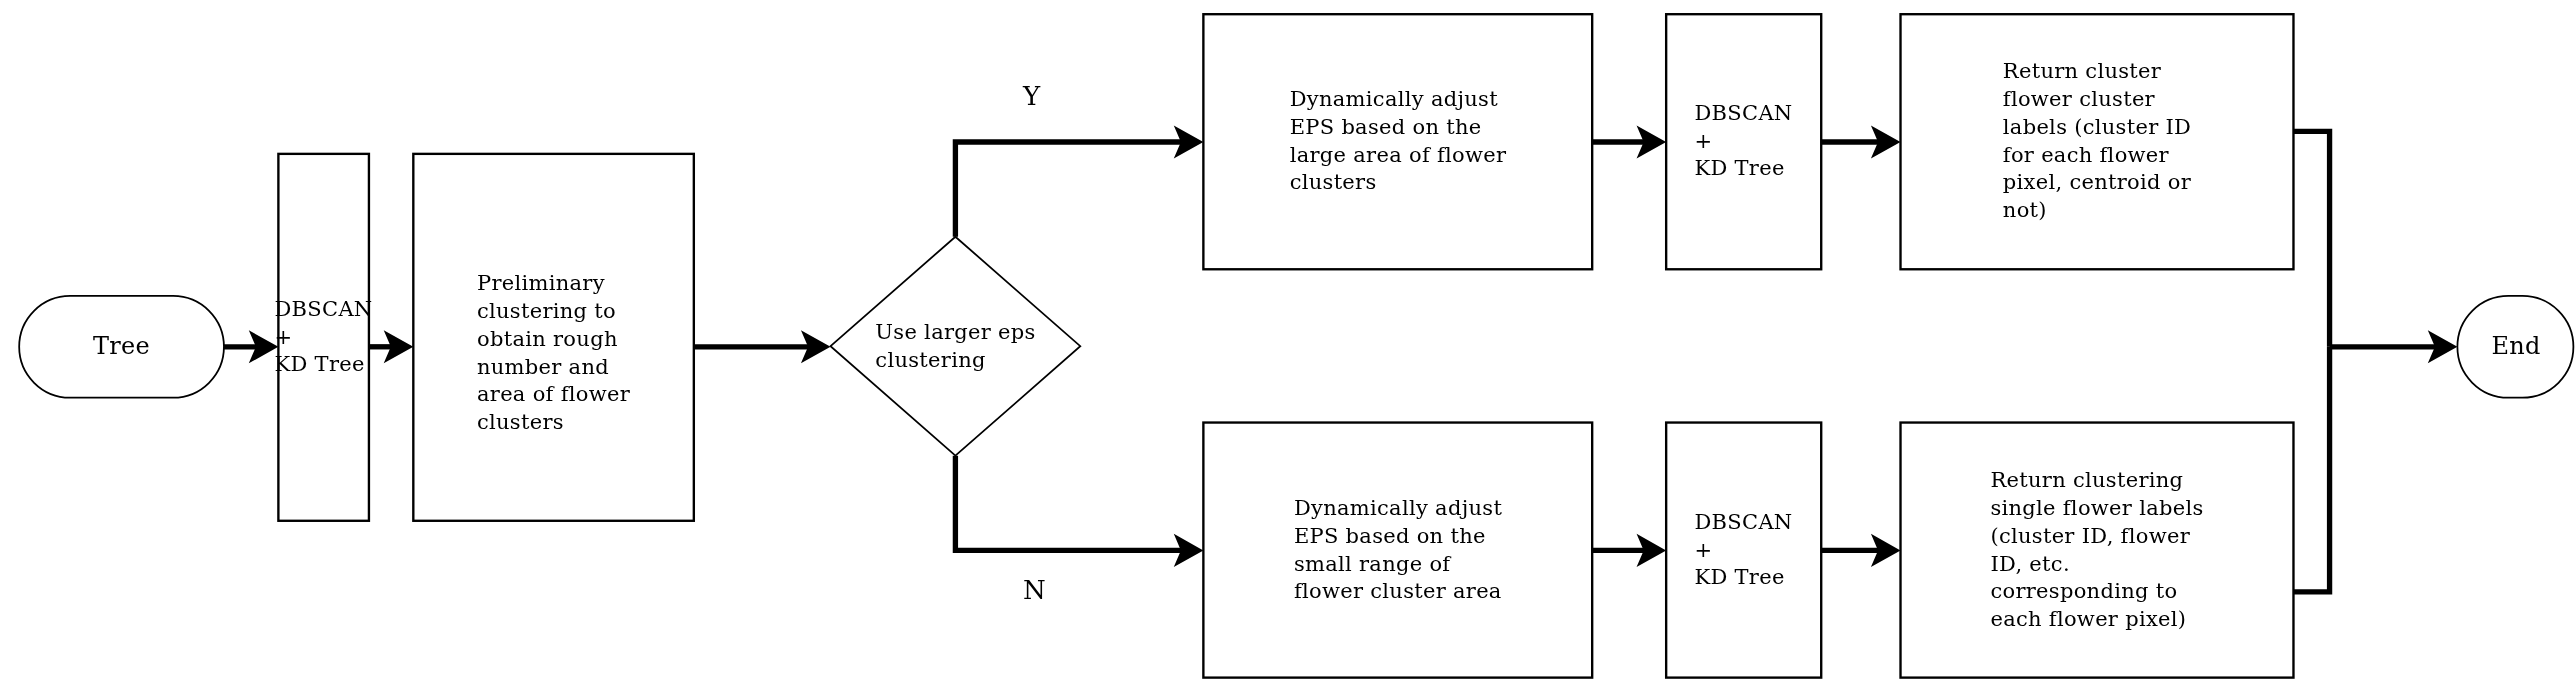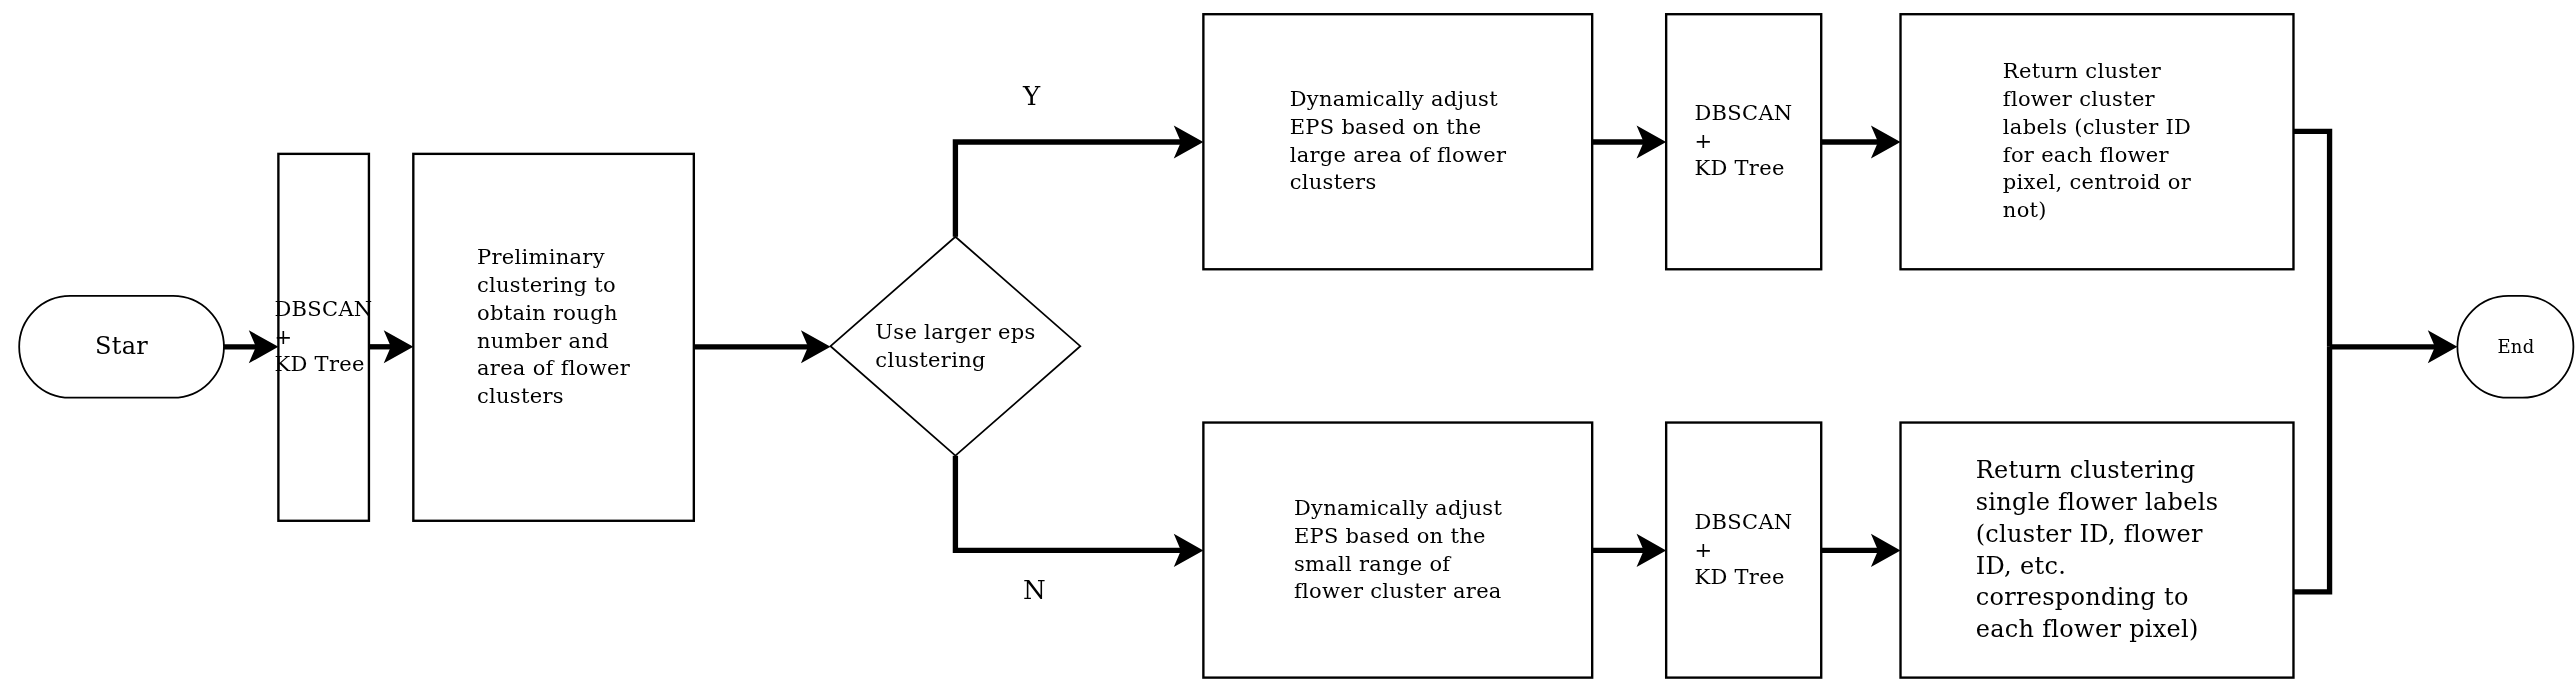--- a/index.html
+++ b/index.html
@@ -144,27 +144,27 @@
 
     <g>
       <polyline class="edge-line" points="3875,222 3936,222 3936,586"></polyline>
       <polyline class="edge-line" points="3875,1000 3936,1000 3936,586"></polyline>
       <line class="edge-line" x1="3936" y1="586" x2="4122" y2="586"></line>
       <polygon class="arrow-head" points="4152,586 4102,558 4114,586 4102,614"></polygon>
     </g>
 
   </svg>
 
-  <div class="node-label" style="left:19px; top:296px; width:205px; height:102px; font-size:24px;">Star</div>
+  <div class="node-label" style="left:19px; top:296px; width:205px; height:102px; font-size:24px;">Tree</div>
 
   <div class="node-label label-mono" style="left:278px; top:154px; width:91px; height:367px; font-size:21px;">DBSCAN
 +
 KD Tree</div>
 
-  <div class="node-label label-mono" style="left:417px; top:144px; width:273px; height:367px; font-size:21px;">Preliminary
+  <div class="node-label label-mono" style="left:417px; top:170px; width:273px; height:367px; font-size:21px;">Preliminary
 clustering to
 obtain rough
 number and
 area of flower
 clusters</div>
 
   <div class="node-label label-mono" style="left:849px; top:296px; width:213px; height:102px; font-size:21px;">Use larger eps
 clustering</div>
 
   <div class="node-label label-mono" style="left:1207px; top:14px; width:382px; height:255px; font-size:21px;">Dynamically adjust
@@ -185,27 +185,27 @@
 
   <div class="node-label label-mono" style="left:1207px; top:423px; width:382px; height:255px; font-size:21px;">Dynamically adjust
 EPS based on the
 small range of
 flower cluster area</div>
 
   <div class="node-label label-mono" style="left:1666px; top:423px; width:155px; height:255px; font-size:21px;">DBSCAN
 +
 KD Tree</div>
 
-  <div class="node-label label-mono" style="left:1904px; top:423px; width:386px; height:255px; font-size:24px;">Return clustering
+  <div class="node-label label-mono" style="left:1904px; top:423px; width:386px; height:255px; font-size:21px;">Return clustering
 single flower labels
 (cluster ID, flower
 ID, etc.
 corresponding to
 each flower pixel)</div>
 
-  <div class="node-label" style="left:2458px; top:296px; width:116px; height:102px; font-size:18px;">End</div>
+  <div class="node-label" style="left:2458px; top:296px; width:116px; height:102px; font-size:24px;">End</div>
 
   <div class="branch-label" style="left:1023px; top:83px;">Y</div>
 
   <div class="branch-label" style="left:1023px; top:577px;">N</div>
 
 </div>
 
 
 </body></html>

